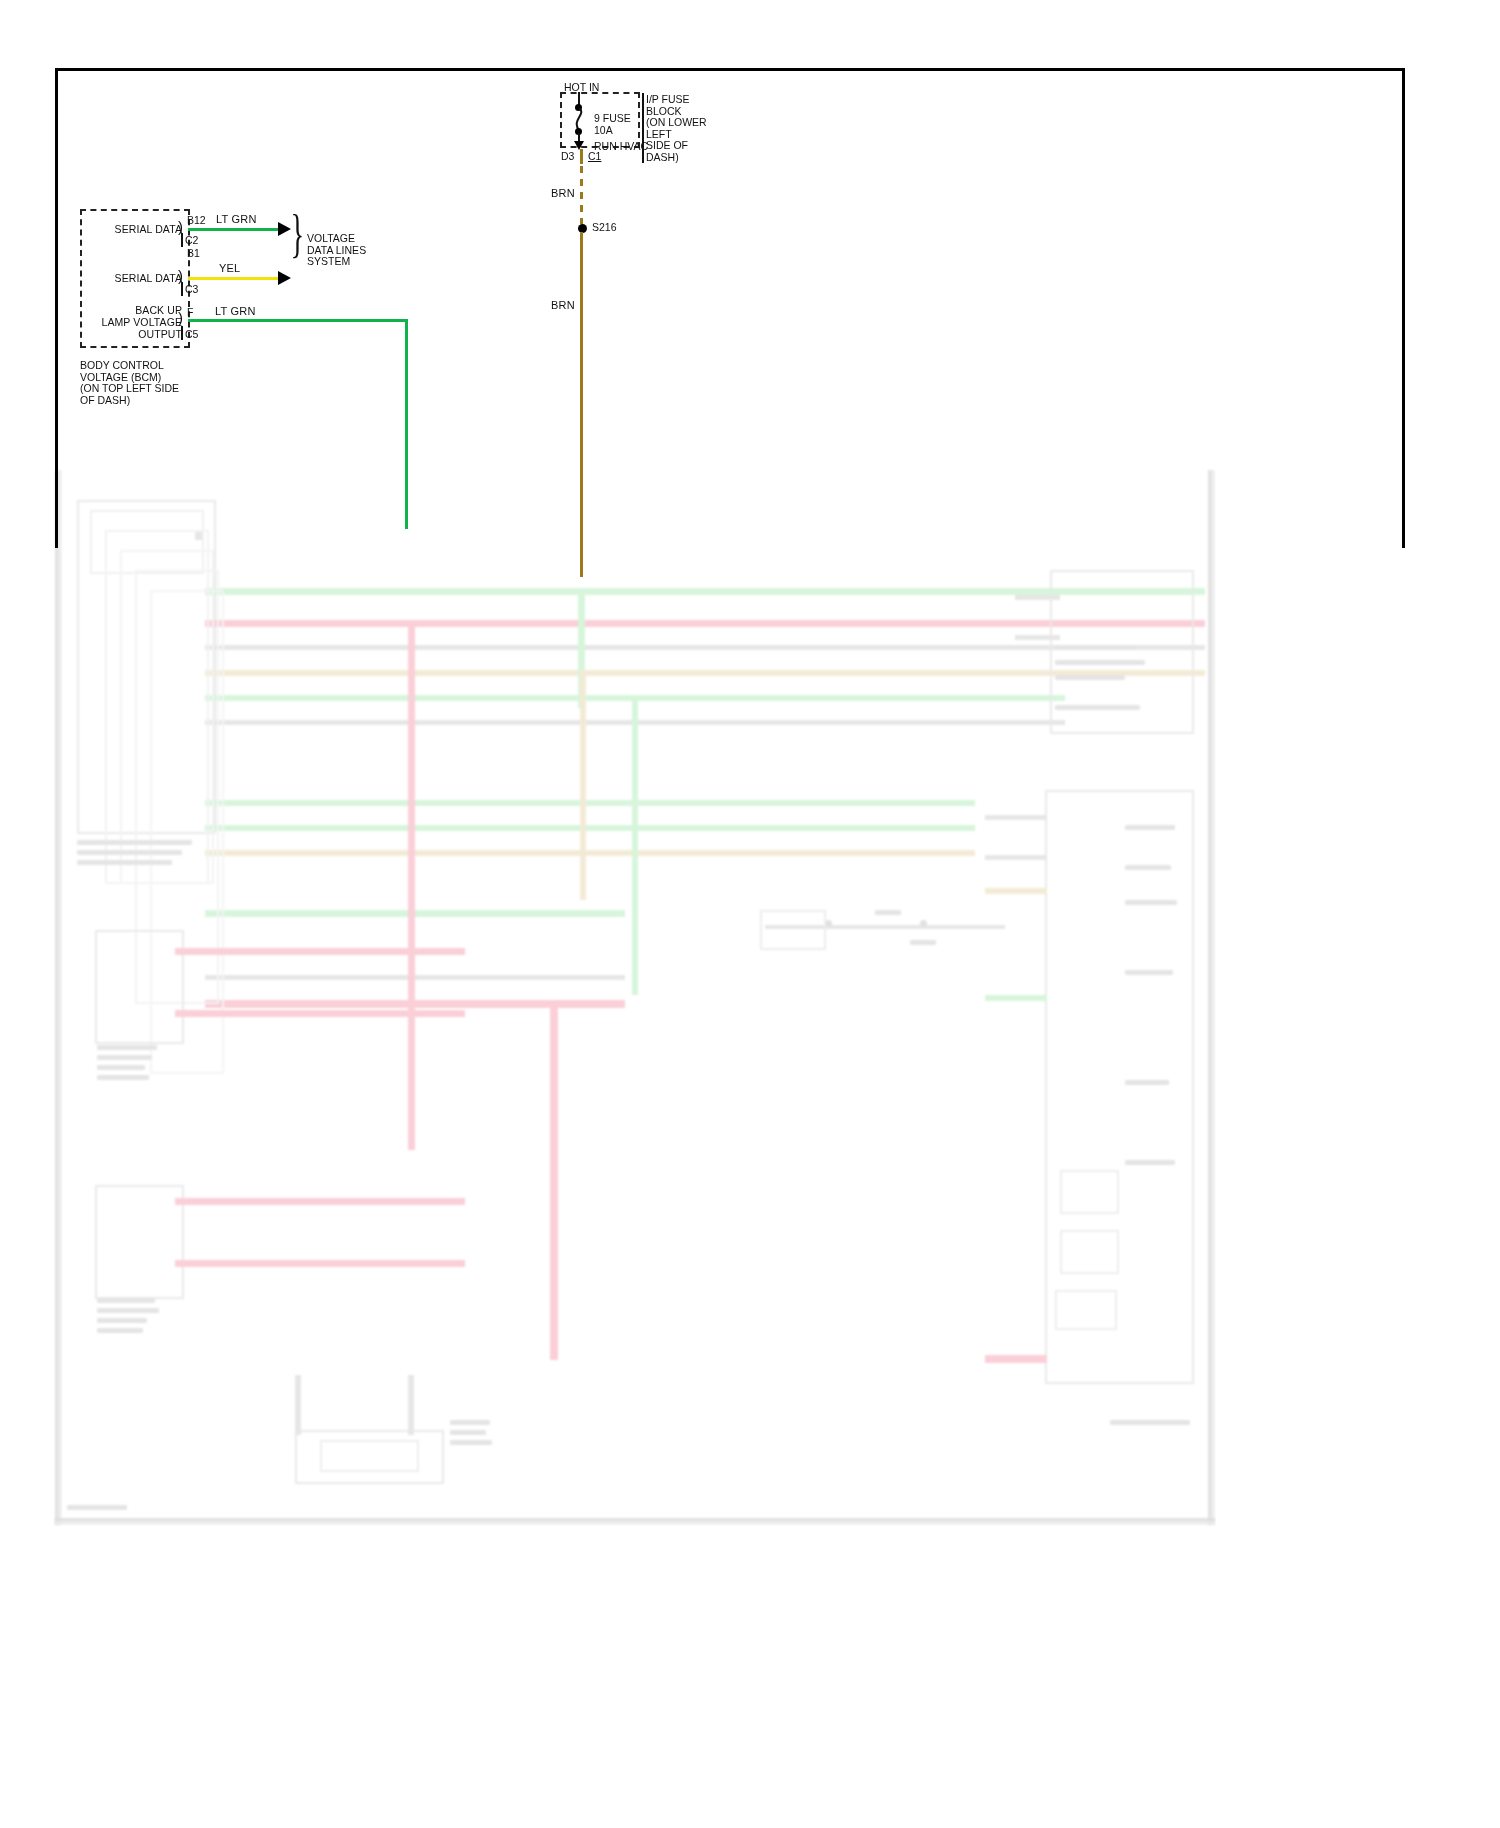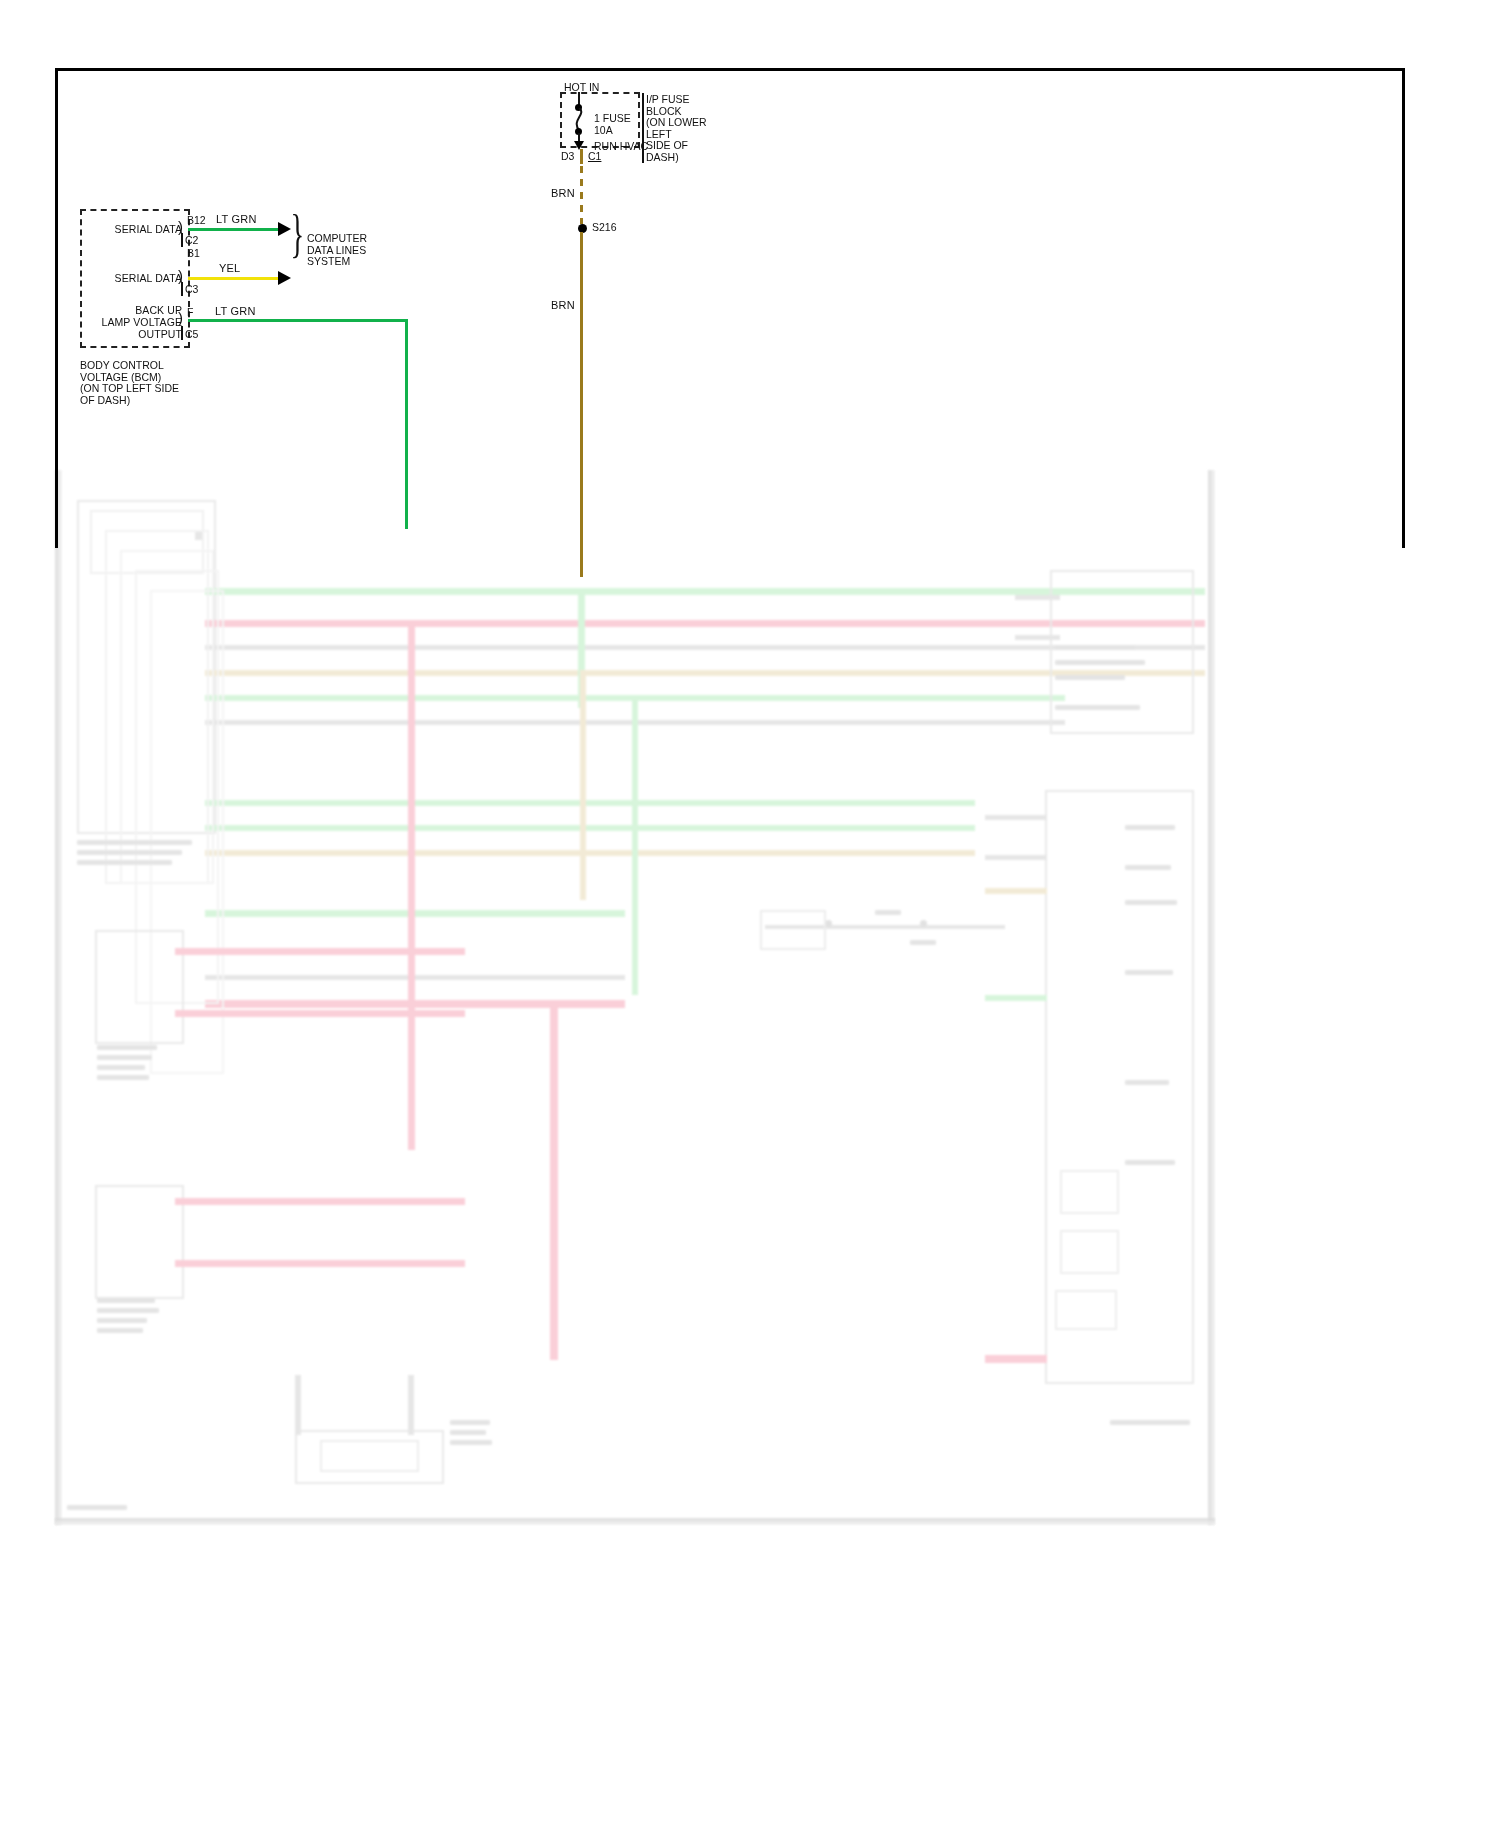--- a/index.html
+++ b/index.html
@@ -202,38 +202,38 @@
   <div class="wirelabel" style="left:215px;top:306px;">LT GRN</div>
   <div class="wire wire-h w-green" style="left:188px;top:319px;width:220px;"></div>
   <div class="wire wire-v w-green" style="left:405px;top:319px;height:210px;"></div>
 
   <div class="caption" style="left:80px;top:360px;width:170px;">BODY CONTROL
 VOLTAGE (BCM)
 (ON TOP LEFT SIDE
 OF DASH)</div>
 
   <div class="brace" style="left:285px;top:208px;">}</div>
-  <div class="caption" style="left:307px;top:233px;width:120px;">COMPUTER
+  <div class="caption" style="left:307px;top:233px;width:120px;">VOLTAGE
 DATA LINES
 SYSTEM</div>
 
   <div class="caption" style="left:564px;top:82px;">HOT IN</div>
   <div id="fuse-box"></div>
 
   <div class="wire wire-v" style="left:578px;top:92px;height:14px;background:#111;width:2px;"></div>
   <div class="dot" style="left:575px;top:104px;"></div>
   <svg style="position:absolute;left:570px;top:108px;" width="20" height="24">
     <path d="M9 0 C17 6, 1 12, 9 22" stroke="#111" stroke-width="2" fill="none"></path>
   </svg>
   <div class="dot" style="left:575px;top:128px;"></div>
   <div class="wire wire-v" style="left:578px;top:133px;height:10px;background:#111;width:2px;"></div>
   <div class="arrow-d" style="left:574px;top:141px;"></div>
 
   <div class="caption" style="left:594px;top:101px;margin-top:40px;">RUN HVAC</div>
-  <div class="caption" style="left:594px;top:113px;">1 FUSE</div>
+  <div class="caption" style="left:594px;top:113px;">9 FUSE</div>
   <div class="caption" style="left:594px;top:125px;">10A</div>
 
   <div class="pipe" style="left:642px;top:93px;height:70px;"></div>
   <div class="caption" style="left:646px;top:94px;width:95px;">I/P FUSE
 BLOCK
 (ON LOWER
 LEFT
 SIDE OF
 DASH)</div>
 

